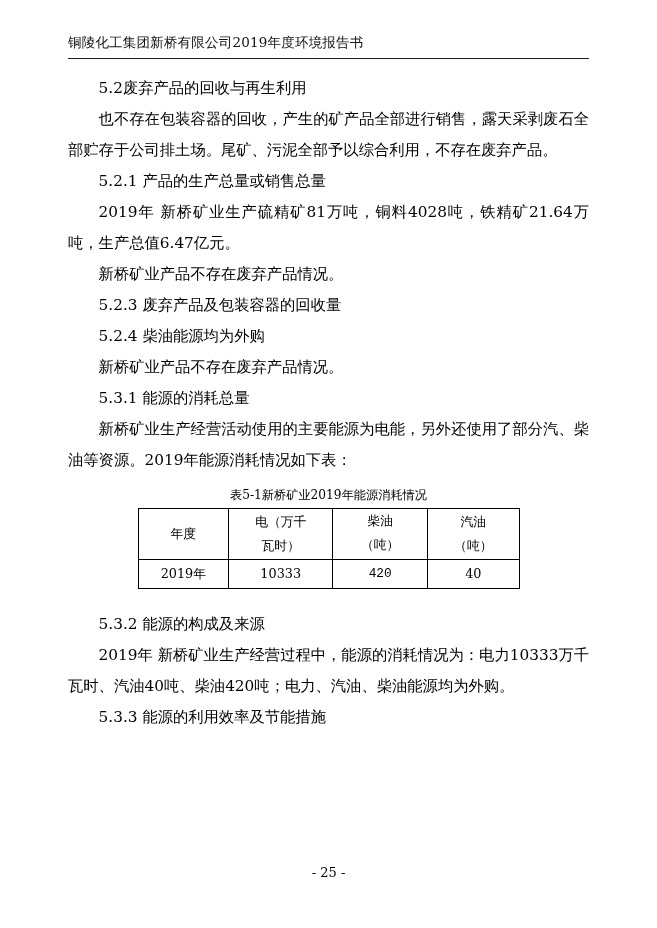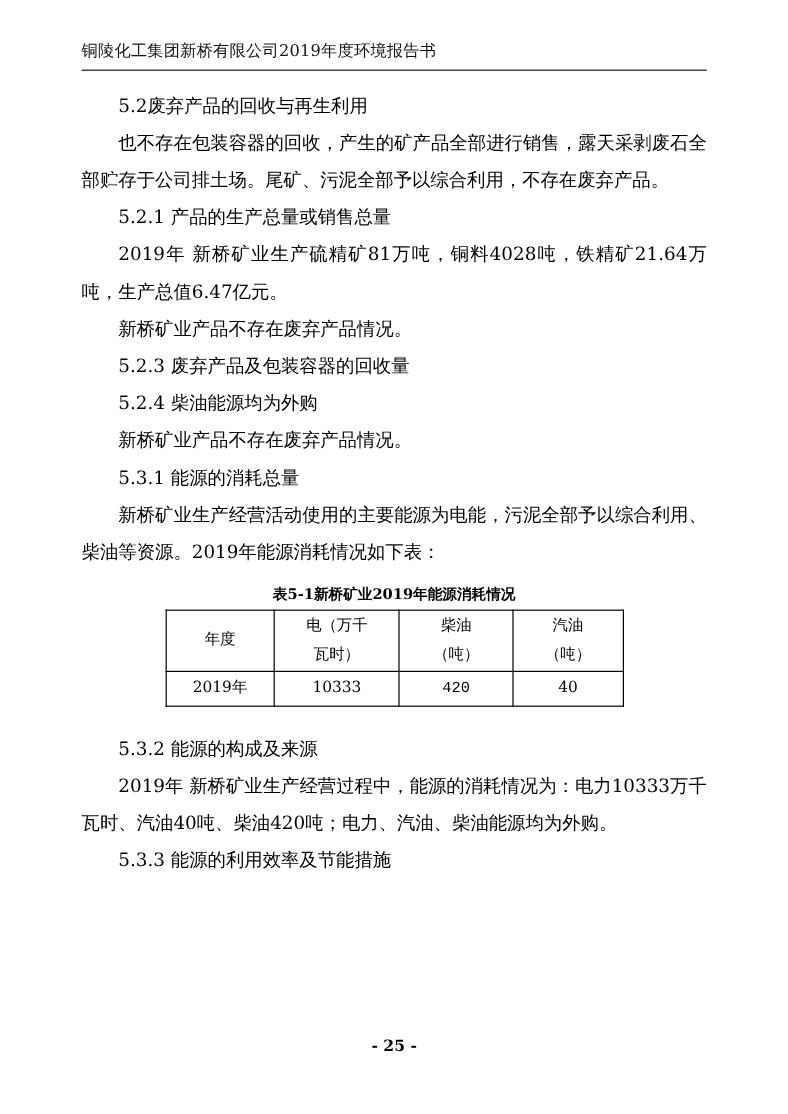--- a/index.html
+++ b/index.html
@@ -45,21 +45,21 @@
   p.para {
     margin: 0;
     text-indent: 2em;
   }
   p.para.noindent {
     text-indent: 0;
   }
   .table-caption {
     text-align: center;
     font-size: 12.2px;
-    font-weight: bold;
+    font-weight: normal;
     margin: 10px 0 4px 0;
     line-height: 18px;
   }
   table.energy {
     border-collapse: collapse;
     margin: 0 auto;
     width: 382px;
     font-size: 12.8px;
   }
   table.energy td {
@@ -77,21 +77,20 @@
     margin-top: 20px;
   }
   .footer {
     position: absolute;
     left: 0;
     right: 0;
     bottom: 48px;
     text-align: center;
     font-size: 13px;
     color: #000;
-    font-weight: bold;
   }
 </style>
 </head>
 <body>
 
 <div class="page">
 
   <div class="header">铜陵化工集团新桥有限公司2019年度环境报告书</div>
   <hr class="header-rule">
 
@@ -99,21 +98,21 @@
 
     <p class="para">5.2废弃产品的回收与再生利用</p>
     <p class="para">也不存在包装容器的回收，产生的矿产品全部进行销售，露天采剥废石全部贮存于公司排土场。尾矿、污泥全部予以综合利用，不存在废弃产品。</p>
     <p class="para">5.2.1 产品的生产总量或销售总量</p>
     <p class="para">2019年 新桥矿业生产硫精矿81万吨，铜料4028吨，铁精矿21.64万吨，生产总值6.47亿元。</p>
     <p class="para">新桥矿业产品不存在废弃产品情况。</p>
     <p class="para">5.2.3 废弃产品及包装容器的回收量</p>
     <p class="para">5.2.4 柴油能源均为外购</p>
     <p class="para">新桥矿业产品不存在废弃产品情况。</p>
     <p class="para">5.3.1 能源的消耗总量</p>
-    <p class="para">新桥矿业生产经营活动使用的主要能源为电能，污泥全部予以综合利用、柴油等资源。2019年能源消耗情况如下表：</p>
+    <p class="para">新桥矿业生产经营活动使用的主要能源为电能，另外还使用了部分汽、柴油等资源。2019年能源消耗情况如下表：</p>
 
     <div class="table-caption">表5-1新桥矿业2019年能源消耗情况</div>
 
     <table class="energy">
       <tbody>
           <tr>
         <td class="c1">年度</td>
         <td class="c2">电（万千瓦时）</td>
         <td class="c3">柴油（吨）</td>
         <td class="c4">汽油（吨）</td>

